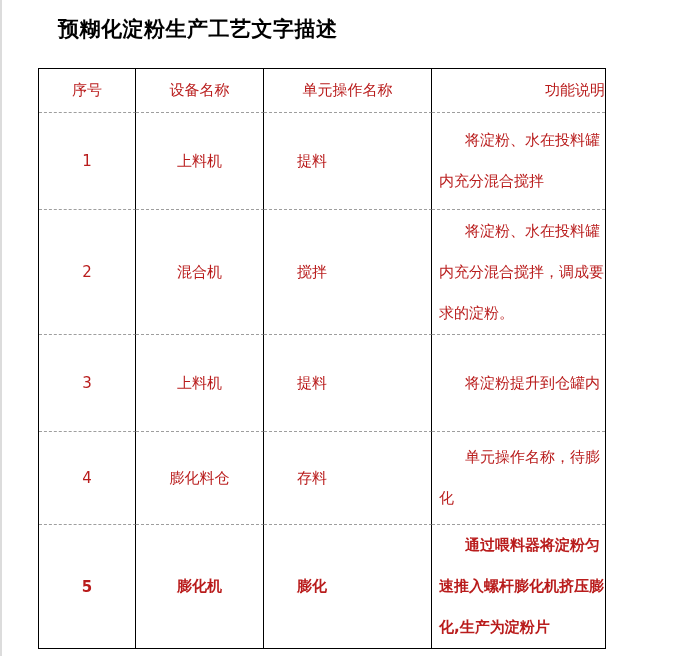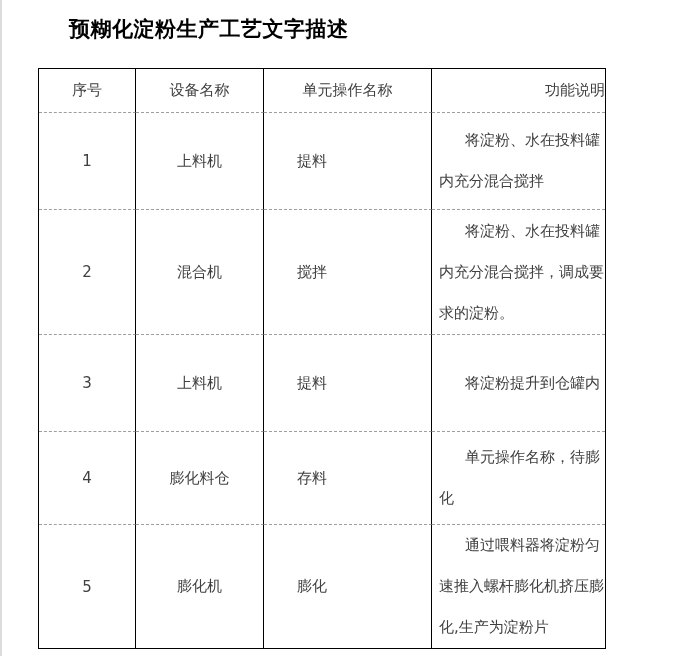--- a/index.html
+++ b/index.html
@@ -18,21 +18,21 @@
   .left-edge {
     position: absolute;
     left: 0;
     top: 0;
     width: 2px;
     height: 656px;
     background: #dcdcdc;
   }
   .doc-title {
     position: absolute;
-    left: 69px;
+    left: 58px;
     top: 16px;
     margin: 0;
     font-size: 21px;
     line-height: 26px;
     font-weight: bold;
     letter-spacing: 0.5px;
     white-space: nowrap;
   }
   table.process-table {
     position: absolute;
@@ -49,24 +49,24 @@
   col.c4 { width: 172px; }
   th, td {
     box-sizing: border-box;
     border-right: 1px solid #000000;
     border-bottom: 1px dashed #9e9e9e;
     padding: 0;
     margin: 0;
     font-size: 15px;
     font-weight: normal;
     vertical-align: middle;
-    color: #404040;
+    color: #b91c1c;
   }
   th:last-child, td:last-child { border-right: none; }
-  tr:last-child td { border-bottom: none; }
+  tr:last-child td { border-bottom: none; font-weight: bold; }
   tr.header-row { height: 44px; }
   tr.row-1 { height: 97px; }
   tr.row-2 { height: 125px; }
   tr.row-3 { height: 97px; }
   tr.row-4 { height: 93px; }
   tr.row-5 { height: 120px; }
   .cell-center { text-align: center; }
   th.h-func { text-align: right; padding-left: 33px; }
   td.cell-op { text-align: left; padding-left: 33px; }
   td.cell-desc { padding: 0 0 0 7px; text-align: left; }

